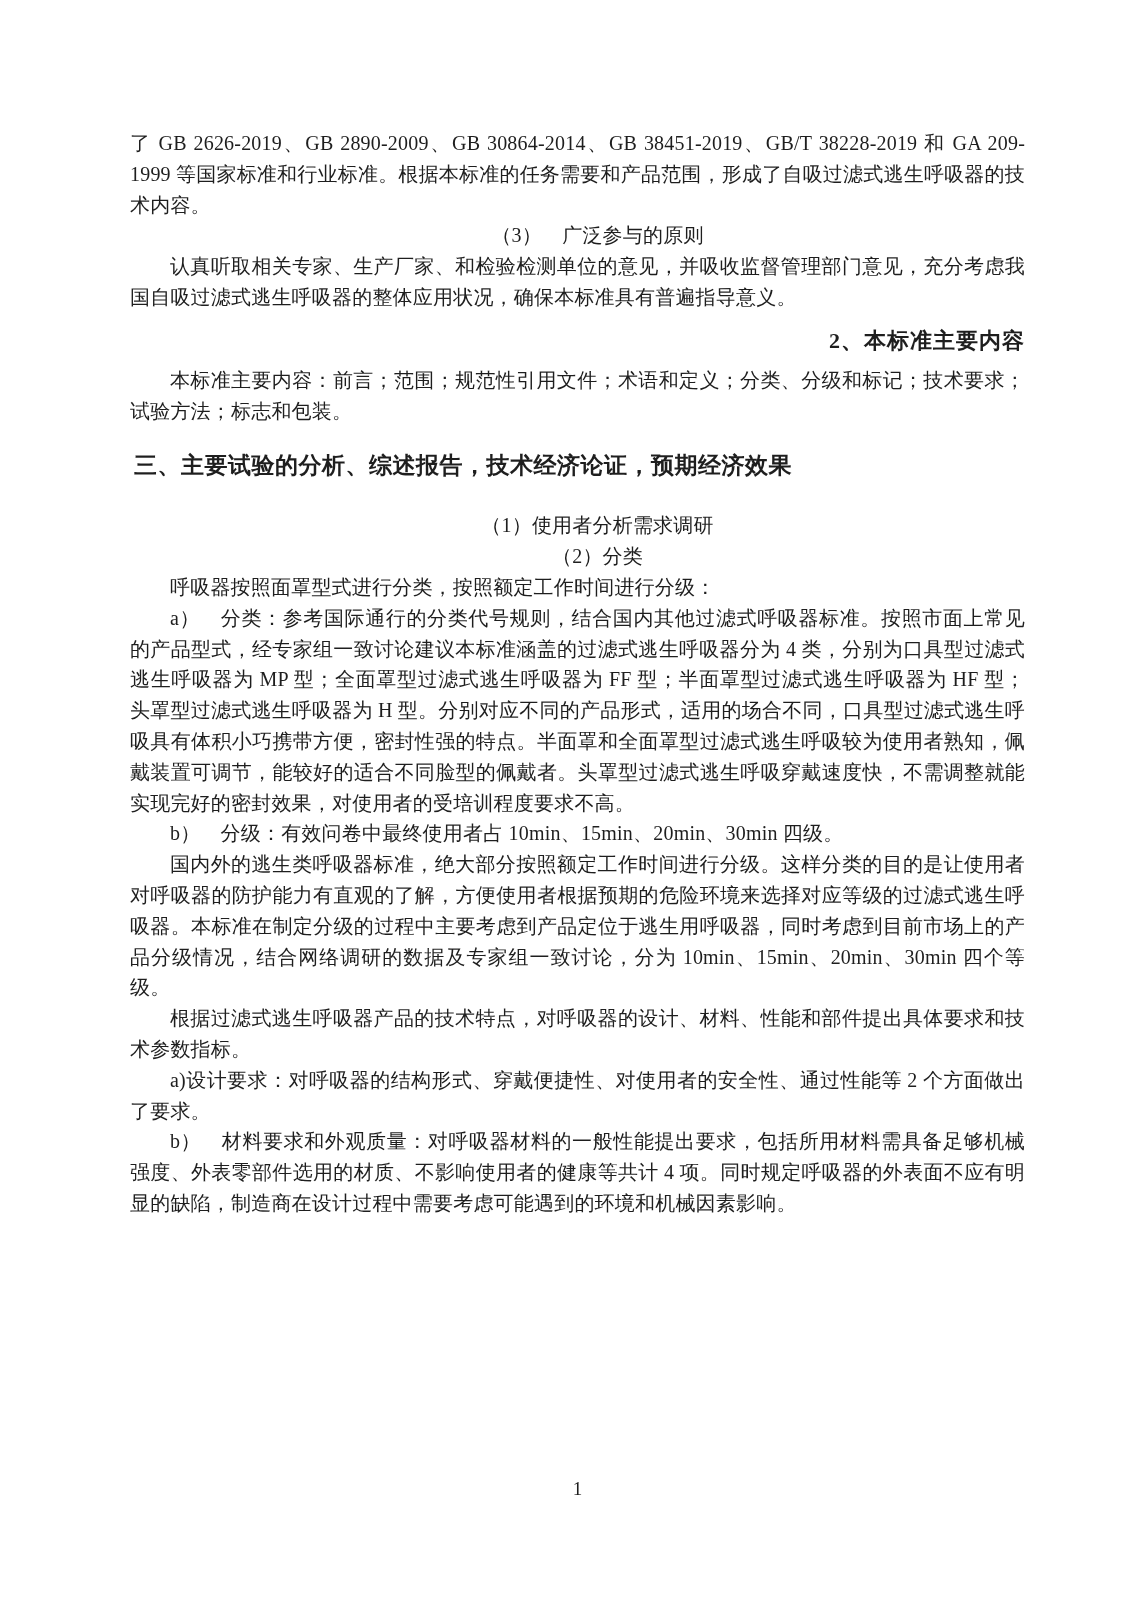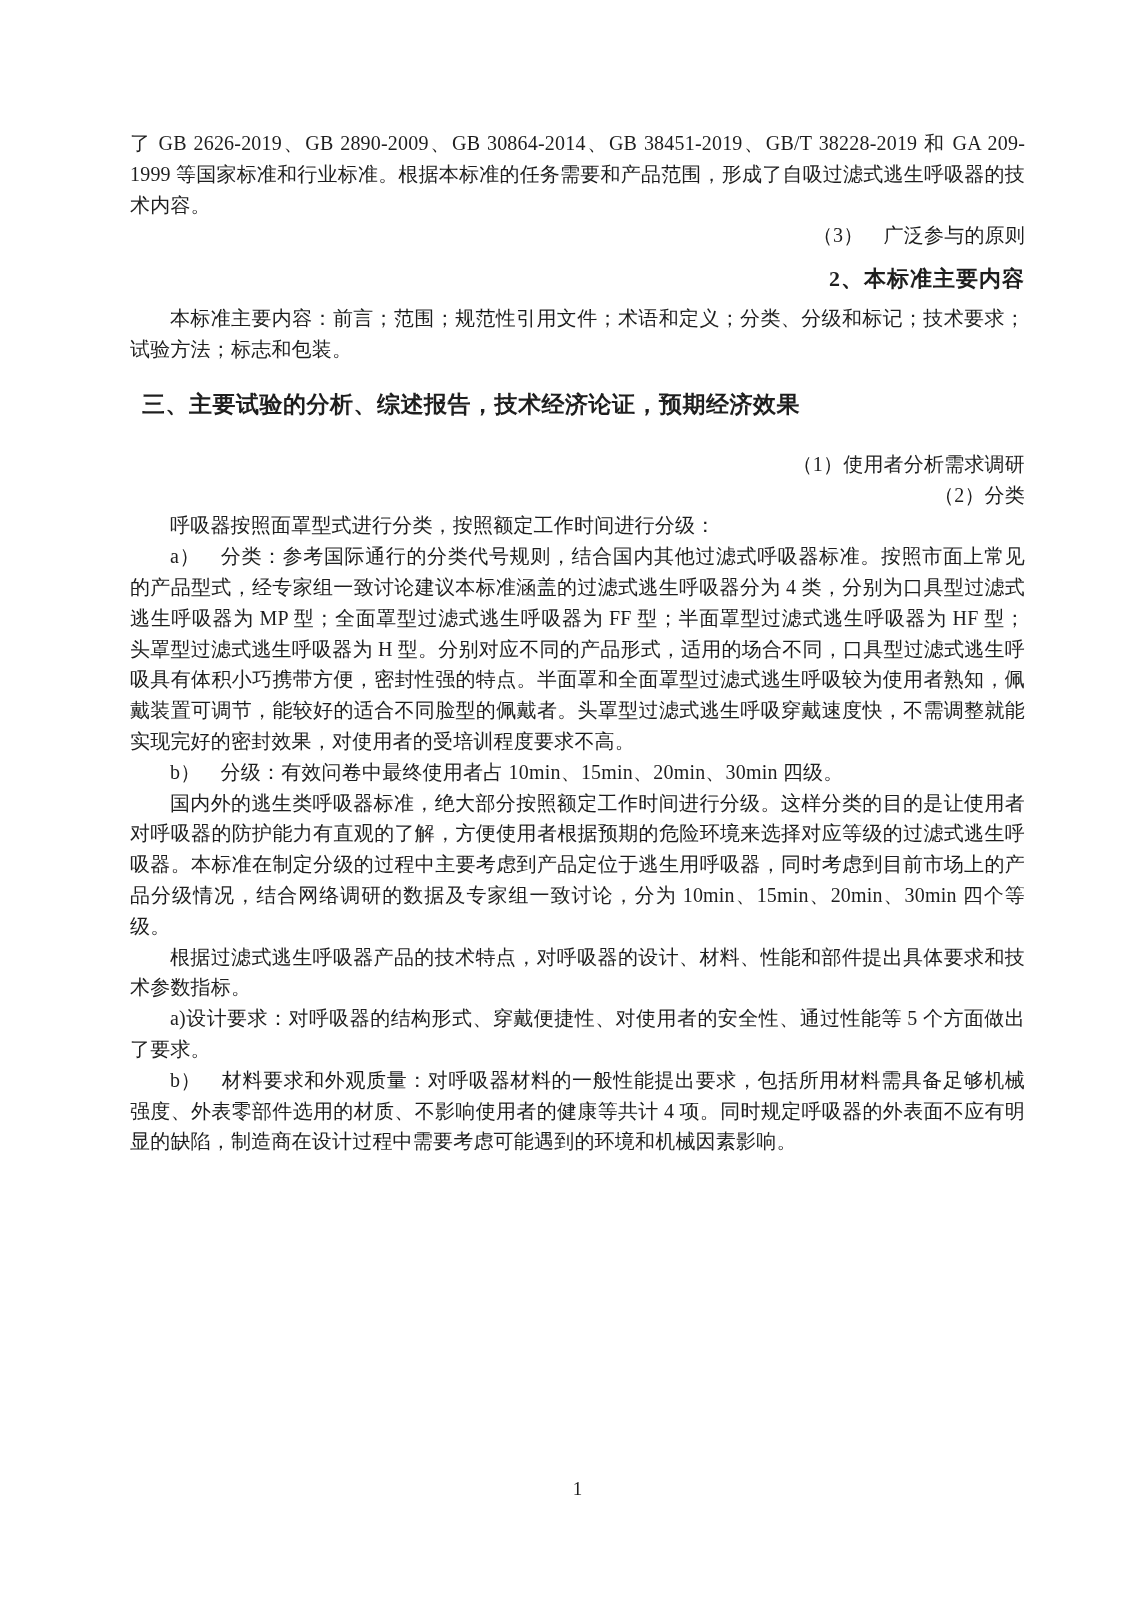--- a/index.html
+++ b/index.html
@@ -15,63 +15,64 @@
   }
   .para{
     margin:0;
     font-size:20px;
     line-height:30.8px;
     text-align:justify;
     text-justify:inter-ideograph;
     letter-spacing:0.2px;
   }
   .para.indent{ text-indent:2em; }
-  .para-sub{ text-align:right; }
+  .para-sub{ text-align:center; }
   .para-heading2{
     font-size:22px;
     font-weight:bold;
     line-height:32px;
     margin:12px 0 8px 0;
     text-indent:2em;
     text-align:right;
     letter-spacing:1px;
   }
   .para-heading1{
     font-family:"Liberation Sans","DejaVu Sans",sans-serif;
     font-size:23px;
     font-weight:bold;
     line-height:34px;
-    margin:22px 0 28px 12px;
+    margin:22px 0 28px 4px;
     text-align:left;
     letter-spacing:0.5px;
   }
   .page-footer{
     position:absolute;
     left:130px;
     right:106px;
     top:1478px;
     text-align:center;
     font-size:19px;
     color:#1e1e1e;
   }
 </style>
 </head>
 <body>
 
 <div class="page">
   <div id="doc-body">
       <p class="para">了 GB 2626-2019、GB 2890-2009、GB 30864-2014、GB 38451-2019、GB/T 38228-2019 和 GA 209-1999 等国家标准和行业标准。根据本标准的任务需要和产品范围，形成了自吸过滤式逃生呼吸器的技术内容。</p>
       <p class="para para-sub indent">（3）　广泛参与的原则</p>
+      <p class="para indent">认真听取相关专家、生产厂家、和检验检测单位的意见，并吸收监督管理部门意见，充分考虑我国自吸过滤式逃生呼吸器的整体应用状况，确保本标准具有普遍指导意义。</p>
       <p class="para para-heading2">2、本标准主要内容</p>
       <p class="para indent">本标准主要内容：前言；范围；规范性引用文件；术语和定义；分类、分级和标记；技术要求；试验方法；标志和包装。</p>
       <p class="para para-heading1">三、主要试验的分析、综述报告，技术经济论证，预期经济效果</p>
       <p class="para para-sub indent">（1）使用者分析需求调研</p>
       <p class="para para-sub indent">（2）分类</p>
       <p class="para indent">呼吸器按照面罩型式进行分类，按照额定工作时间进行分级：</p>
       <p class="para indent">a）　分类：参考国际通行的分类代号规则，结合国内其他过滤式呼吸器标准。按照市面上常见的产品型式，经专家组一致讨论建议本标准涵盖的过滤式逃生呼吸器分为 4 类，分别为口具型过滤式逃生呼吸器为 MP 型；全面罩型过滤式逃生呼吸器为 FF 型；半面罩型过滤式逃生呼吸器为 HF 型；头罩型过滤式逃生呼吸器为 H 型。分别对应不同的产品形式，适用的场合不同，口具型过滤式逃生呼吸具有体积小巧携带方便，密封性强的特点。半面罩和全面罩型过滤式逃生呼吸较为使用者熟知，佩戴装置可调节，能较好的适合不同脸型的佩戴者。头罩型过滤式逃生呼吸穿戴速度快，不需调整就能实现完好的密封效果，对使用者的受培训程度要求不高。</p>
       <p class="para indent">b）　分级：有效问卷中最终使用者占 10min、15min、20min、30min 四级。</p>
       <p class="para indent">国内外的逃生类呼吸器标准，绝大部分按照额定工作时间进行分级。这样分类的目的是让使用者对呼吸器的防护能力有直观的了解，方便使用者根据预期的危险环境来选择对应等级的过滤式逃生呼吸器。本标准在制定分级的过程中主要考虑到产品定位于逃生用呼吸器，同时考虑到目前市场上的产品分级情况，结合网络调研的数据及专家组一致讨论，分为 10min、15min、20min、30min 四个等级。</p>
       <p class="para indent">根据过滤式逃生呼吸器产品的技术特点，对呼吸器的设计、材料、性能和部件提出具体要求和技术参数指标。</p>
-      <p class="para indent">a)设计要求：对呼吸器的结构形式、穿戴便捷性、对使用者的安全性、通过性能等 5 个方面做出了要求。</p>
+      <p class="para indent">a)设计要求：对呼吸器的结构形式、穿戴便捷性、对使用者的安全性、通过性能等 2 个方面做出了要求。</p>
       <p class="para indent">b）　材料要求和外观质量：对呼吸器材料的一般性能提出要求，包括所用材料需具备足够机械强度、外表零部件选用的材质、不影响使用者的健康等共计 4 项。同时规定呼吸器的外表面不应有明显的缺陷，制造商在设计过程中需要考虑可能遇到的环境和机械因素影响。</p>
     </div>
   <div class="page-footer">1</div>
 </div>
 
 </body></html>

